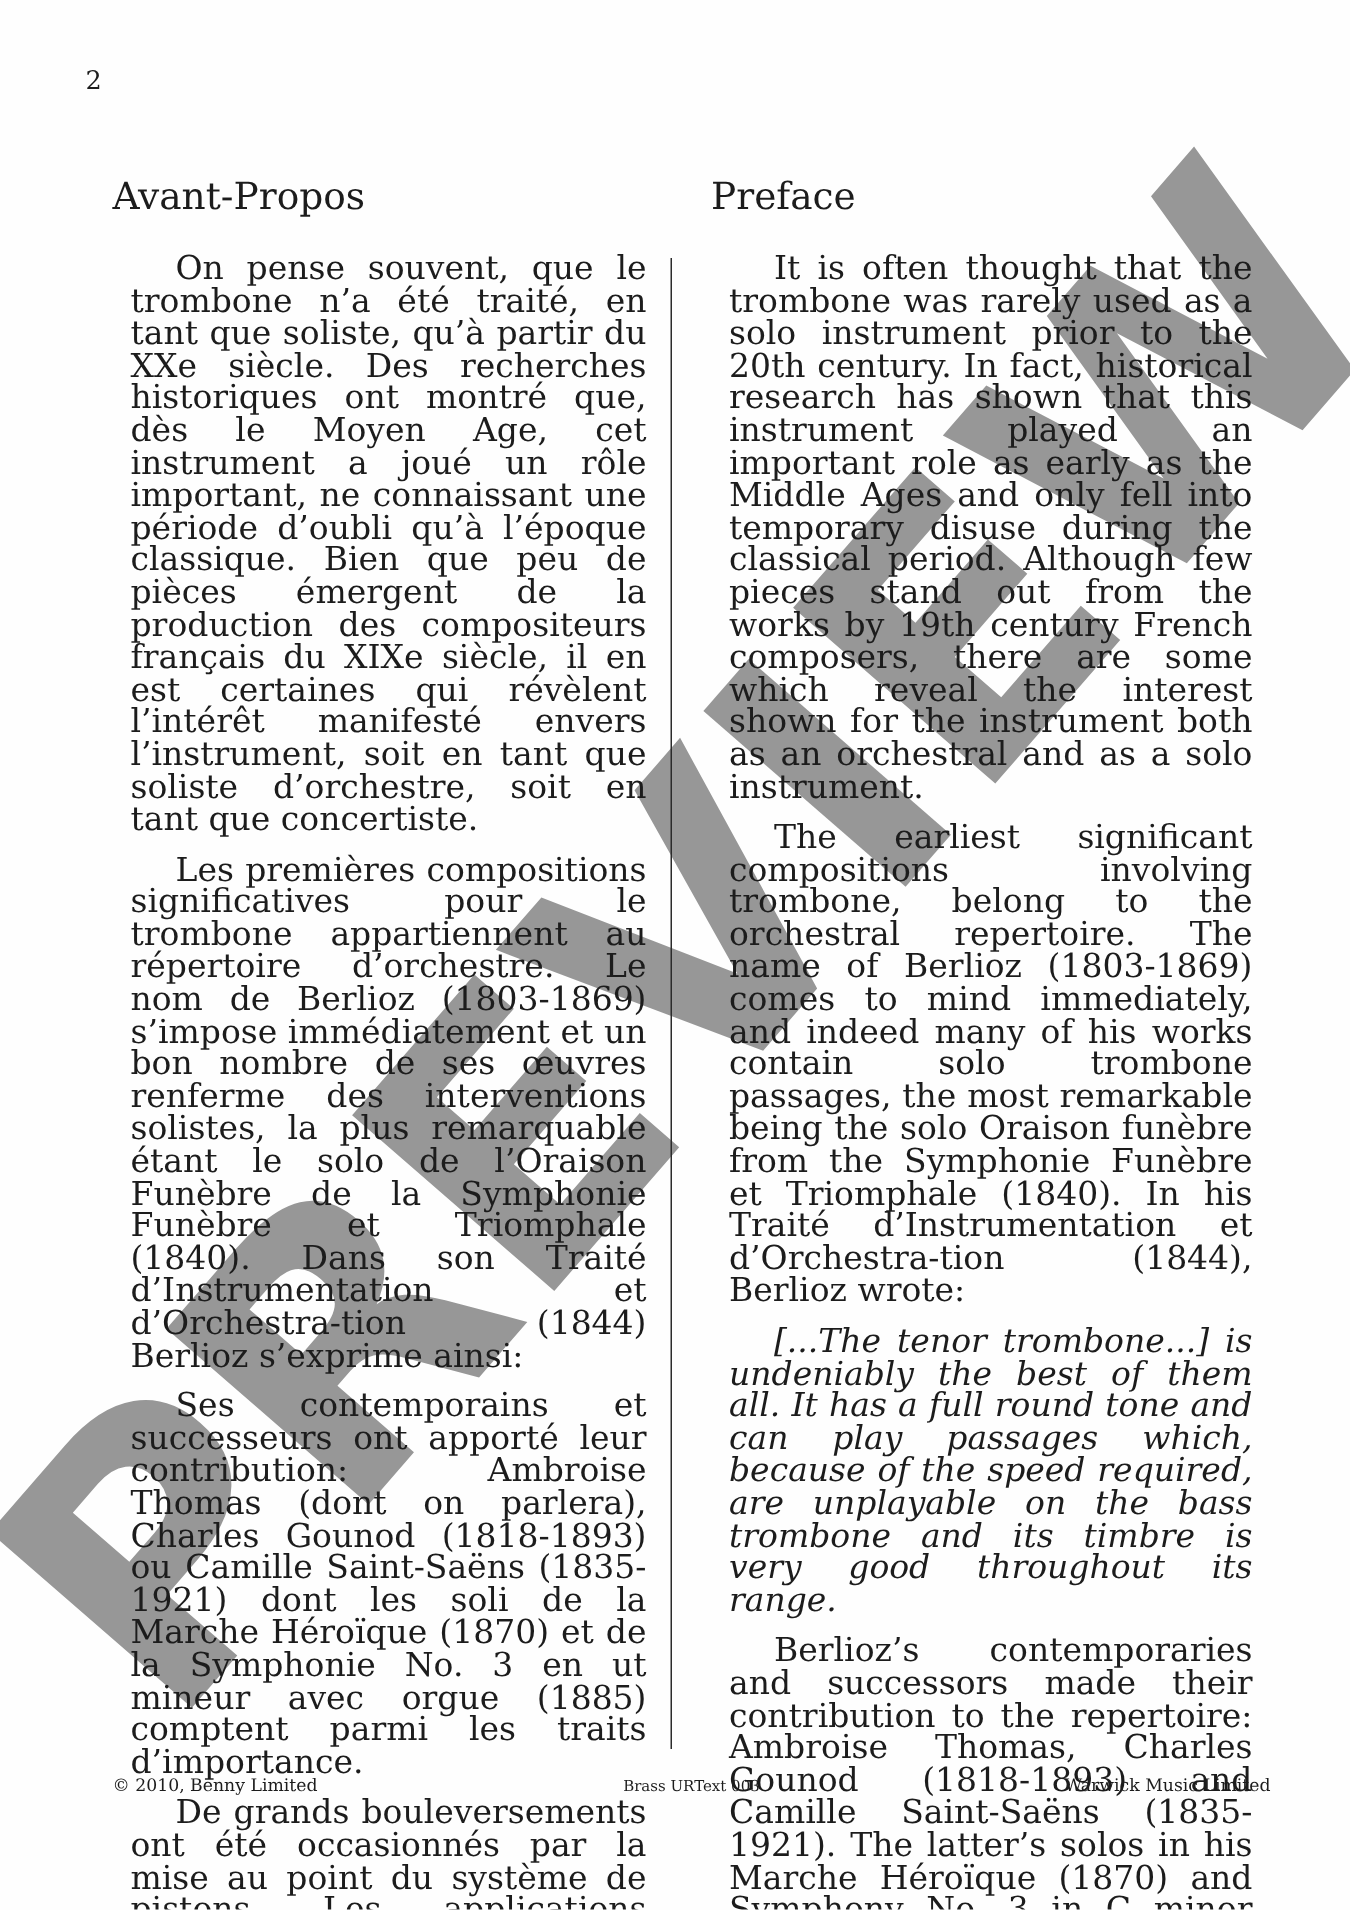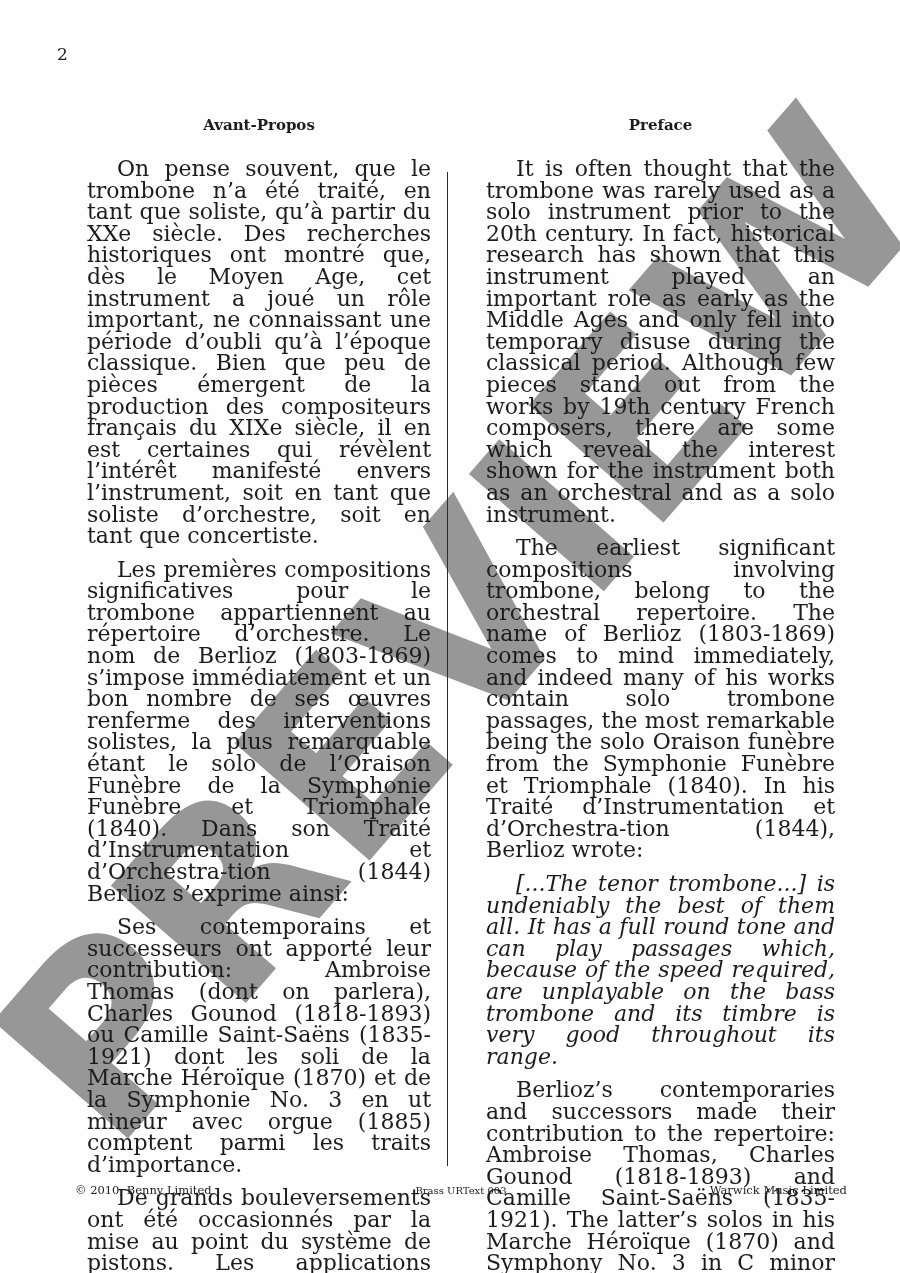--- a/index.html
+++ b/index.html
@@ -49,23 +49,23 @@
     display: flex;
   }
 
   .column {
     position: relative;
   }
   .column.left  { width: 368px; }
   .column.right { width: 373px; margin-left: 31px; }
 
   .column-heading {
-    text-align: center;
-    font-weight: bold;
-    font-size: 15px;
+    text-align: left;
+    font-weight: normal;
+    font-size: 25px;
     margin: 0 0 24px 0;
   }
 
   .column p {
     margin: 12px;
     font-size: 22px;
     line-height: 21.6px;
     text-align: justify;
     text-indent: 30px;
   }

